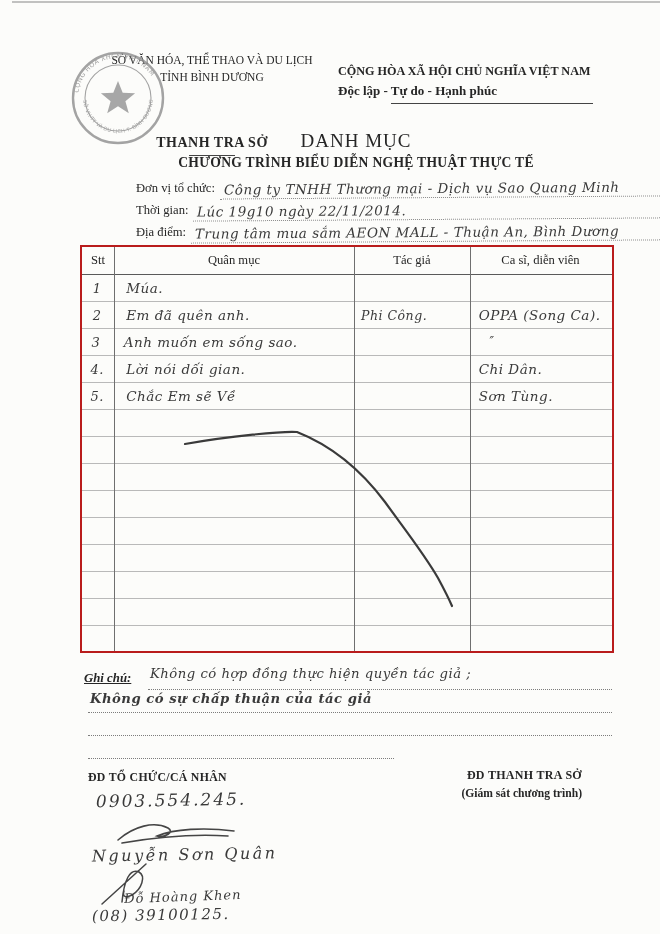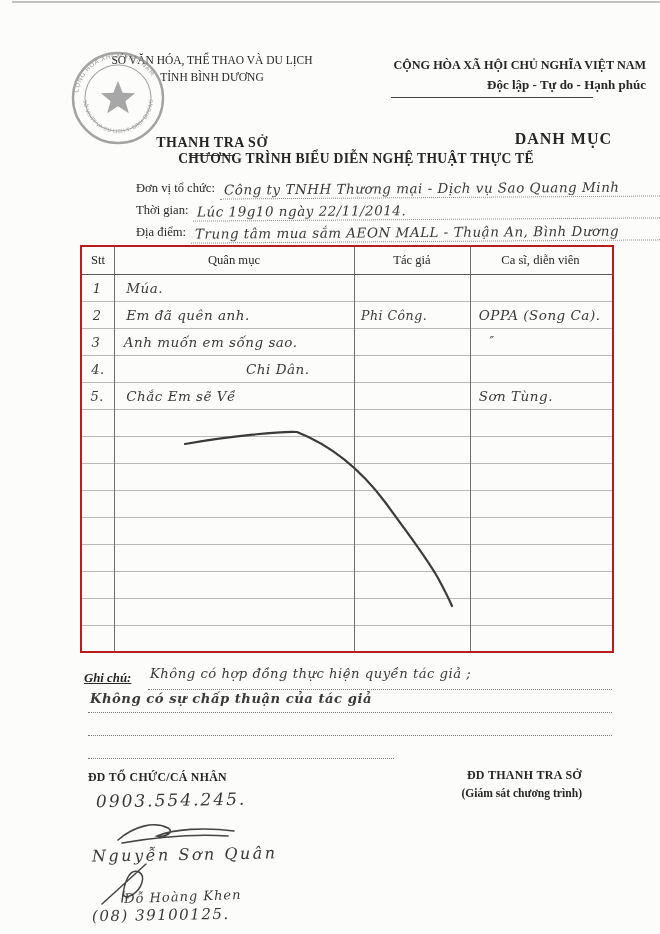--- a/index.html
+++ b/index.html
@@ -11,27 +11,27 @@
   .printed{font-family:"Liberation Serif", serif;color:#262626;}
   .hw{
     font-family:"DejaVu Serif", serif;font-style:italic;color:#3a3a3a;
     letter-spacing:.5px;white-space:nowrap;
   }
   .scan-edge{position:absolute;top:1px;left:12px;width:648px;height:2px;background:#9a9a9a;opacity:.6;}
   
   .hdr-left{left:84px;top:52px;width:256px;text-align:center;font-size:11.5px;line-height:17px;}
   .hdr-left .l3{font-weight:bold;font-size:14px;letter-spacing:.5px;margin-top:48px;}
   .rule-sm{width:46px;height:1px;background:#444;margin:4px auto 0 auto;}
-  .hdr-right{left:338px;top:58px;width:308px;text-align:right;}
+  .hdr-right{left:338px;top:64px;width:308px;text-align:left;}
   .hdr-right .l1{font-weight:bold;font-size:12.2px;}
   .hdr-right .l2{font-weight:bold;font-size:13px;margin-top:4px;}
   .rule-md{width:202px;height:1px;background:#444;margin:4px auto 0 auto;}
   
   .title-blk{left:100px;top:130px;width:512px;text-align:center;}
-  .title-blk .t1{font-weight:bold;font-size:16px;letter-spacing:1px;text-align:right;}
+  .title-blk .t1{font-weight:normal;font-size:19px;letter-spacing:1px;}
   .title-blk .t2{font-weight:bold;font-size:13.6px;margin-top:3px;letter-spacing:.3px;}
   
   .form-blk{left:88px;top:176px;width:524px;margin-left:48px;}
   .form-row{display:flex;align-items:flex-end;height:22px;}
   .form-row .lbl{font-size:12.6px;white-space:nowrap;padding-bottom:2px;}
   .form-row .val{flex:1;border-bottom:1.5px dotted #8a8a8a;margin-left:5px;font-size:13.5px;padding:0 0 1px 4px;transform:rotate(-.4deg);}
   
   .tbl{left:80px;top:245px;width:530px;height:404px;border:2px solid #b91c1c;background:transparent;}
   .tbl .vline{position:absolute;top:0;bottom:0;width:1px;background:#6f6f6f;}
   .tbl .hdr-row{display:flex;height:27px;border-bottom:1.5px solid #5a5a5a;font-size:12.6px;}
@@ -143,20 +143,21 @@
       <div class="c3 hw">OPPA (Song Ca).</div>
     </div>
     <div class="row">
       <div class="c0 hw">3</div>
       <div class="c1 hw">Anh muốn em sống sao.</div>
       <div class="c2 hw"></div>
       <div class="c3 hw ditto">″</div>
     </div>
     <div class="row">
       <div class="c0 hw">4.</div>
+      <div class="c1 hw">Lời nói dối gian.</div>
       <div class="c2 hw"></div>
       <div class="c3 hw">Chi Dân.</div>
     </div>
     <div class="row">
       <div class="c0 hw">5.</div>
       <div class="c1 hw">Chắc Em sẽ Về</div>
       <div class="c2 hw"></div>
       <div class="c3 hw">Sơn Tùng.</div>
     </div>
     <div class="row"></div>

